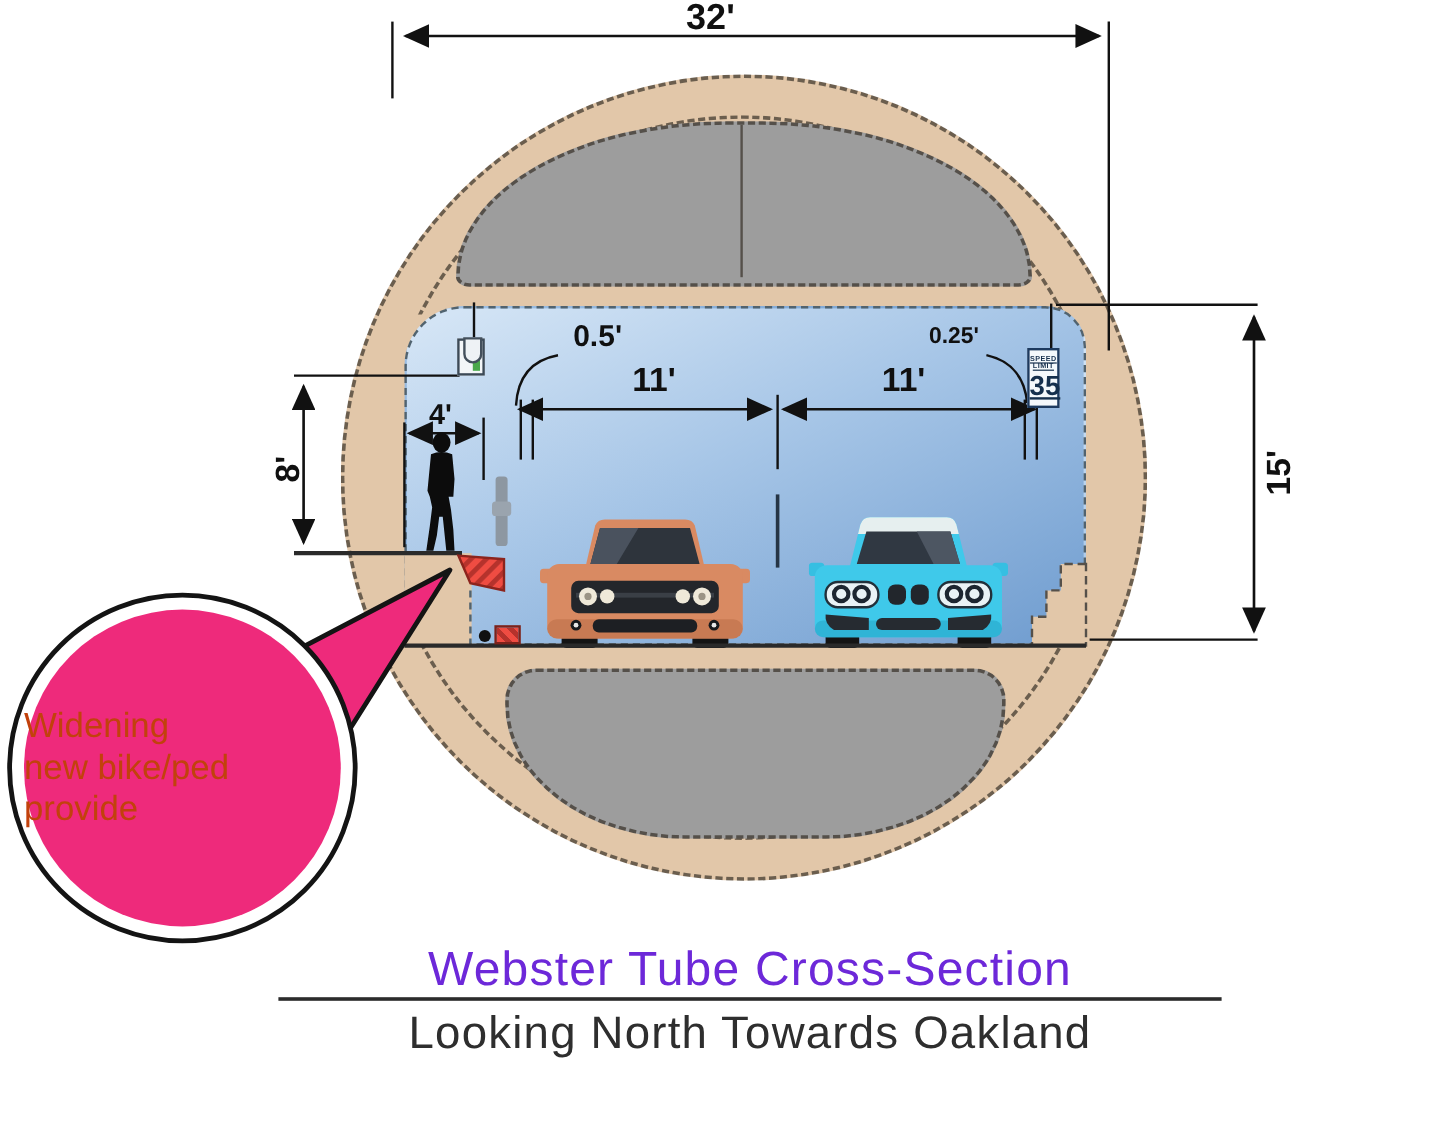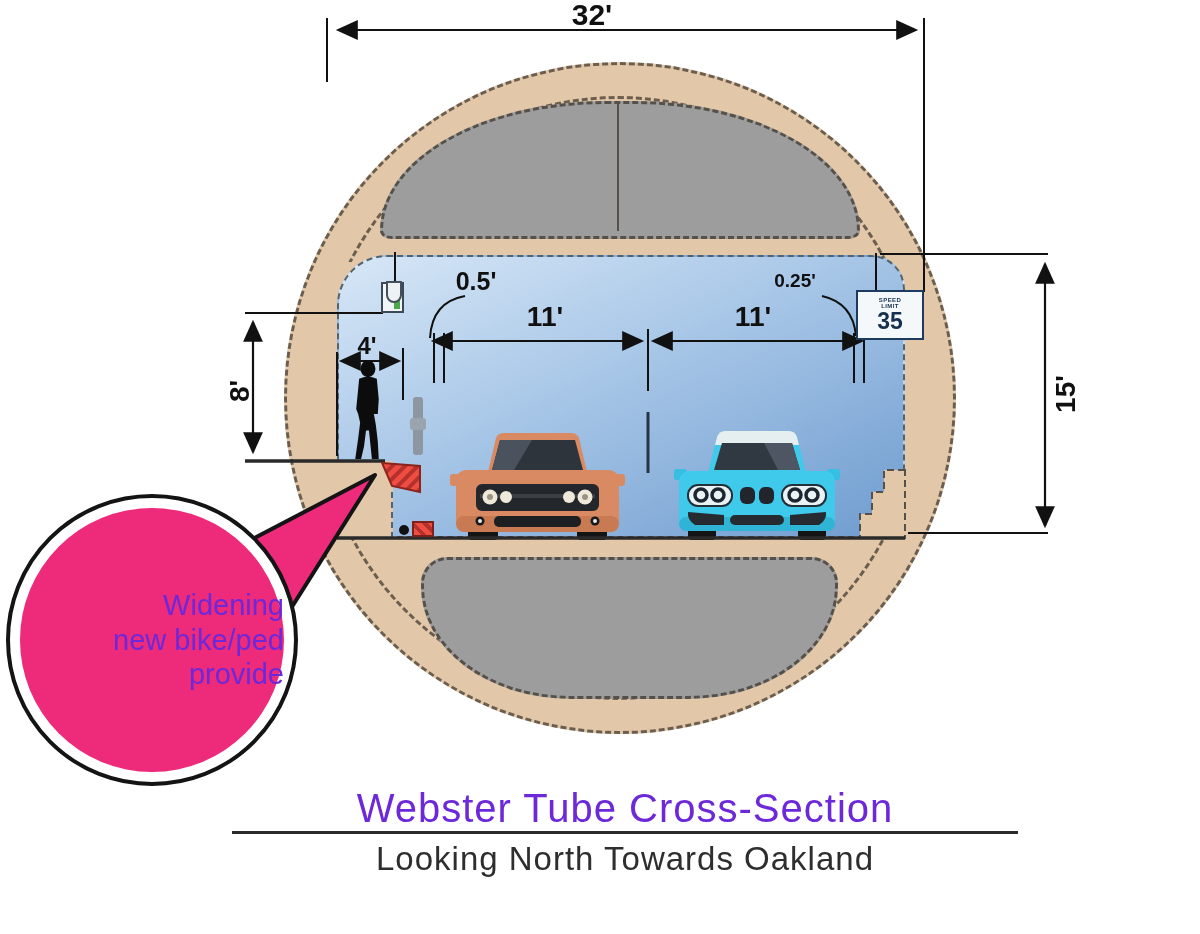--- a/index.html
+++ b/index.html
@@ -30,42 +30,42 @@
   .dim.rot{transform:translate(-50%,-50%) rotate(-90deg);}
   
   .signal-box{left:381px;top:282px;width:23px;height:31px;background:#f3f6f8;
        border:2px solid #3c4a57;box-sizing:border-box;}
   .signal-red{position:absolute;right:2px;top:2px;width:6px;height:10px;background:#e04038;}
   .signal-green{position:absolute;right:2px;bottom:2px;width:6px;height:10px;background:#4aa84a;}
   .lamp{left:386px;top:281px;width:16px;height:22px;background:#eef2f5;
        border:2px solid #44505c;box-sizing:border-box;border-radius:0 0 8px 8px;}
   .conduit{left:413px;top:397px;width:10px;height:58px;background:#8d97a1;border-radius:3px;}
   .conduit-bump{left:410px;top:418px;width:16px;height:12px;background:#9aa4ae;border-radius:3px;}
-  .speed-sign{left:856px;top:290px;width:68px;height:50px;background:#f4f8fb;
+  .speed-sign{left:856px;top:290px;width:27px;height:50px;background:#f4f8fb;
        border:2.5px solid #1d3a5f;box-sizing:border-box;text-align:center;color:#16304d;
-       display:flex;flex-direction:column;justify-content:center;line-height:1;}
+       display:flex;flex-direction:column;justify-content:center;line-height:1;text-decoration:underline;}
   .speed-sign .tiny{font-size:6px;font-weight:700;letter-spacing:.4px;}
   .speed-sign .num{font-size:23px;font-weight:700;margin-top:1px;}
   
   .hazard-square{left:412px;top:521px;width:22px;height:16px;
        background:repeating-linear-gradient(45deg,#ef4c42 0 5px,#b5322c 5px 9px);
        border:2px solid #7c221b;box-sizing:border-box;}
   .road-dot{left:399px;top:525px;width:10px;height:10px;border-radius:50%;background:#111;}
   
   .bubble-outline{left:6px;top:494px;width:292px;height:292px;border-radius:50%;
        background:#ffffff;border:4px solid #141414;box-sizing:border-box;}
   .bubble-fill{left:20px;top:508px;width:264px;height:264px;border-radius:50%;background:#ee2a7b;}
   .bubble-text{left:20px;top:508px;width:264px;height:264px;display:flex;flex-direction:column;
-       justify-content:center;align-items:flex-end;color:#6d28d9;font-size:29px;line-height:1.2;
+       justify-content:center;align-items:flex-start;color:#c2410c;font-size:29px;line-height:1.2;
        text-align:center;}
   
   .title{left:625px;top:786px;transform:translateX(-50%);font-size:40px;color:#6d28d9;
        letter-spacing:1px;white-space:nowrap;}
   .rule{left:232px;top:831px;width:786px;height:3px;background:#2b2b2b;}
-  .subtitle{left:625px;top:840px;transform:translateX(-50%);font-size:33px;color:#2e2e2e;
+  .subtitle{left:625px;top:840px;transform:translateX(-50%);font-size:38px;color:#2e2e2e;
        letter-spacing:1px;white-space:nowrap;text-align:center;}
   svg{display:block;}
 </style>
 </head>
 <body>
 
 <div id="canvas">
 
   <div class="abs ring"></div>
   <div class="abs bore top"></div>
@@ -196,21 +196,21 @@
   <div class="abs road-dot"></div>
 
   <svg class="abs" style="left:345px;top:360px;" width="44" height="102" viewBox="0 0 44 104">
     <g fill="#0c0c0c">
       <ellipse cx="23" cy="9" rx="7.6" ry="8.6"></ellipse>
       <path d="M14,19 Q23,15 32,19 L34,40 L33,55 L29,55 L31,66 L33,83 L34,101 L27,101 L24,72 L21,72 L19,88 L16,101 L10,101 L13,80 L15,64 L13,55 L11,50 Z"></path>
     </g>
   </svg>
 
   <div class="dim" style="left:592px;top:15px;font-size:30px;">32'</div>
-  <div class="dim" style="left:476px;top:281px;font-size:25px;">0.5'</div>
+  <div class="dim" style="left:498px;top:281px;font-size:25px;">0.5'</div>
   <div class="dim" style="left:545px;top:317px;font-size:28px;">11'</div>
   <div class="dim" style="left:753px;top:317px;font-size:28px;">11'</div>
   <div class="dim" style="left:795px;top:281px;font-size:19px;">0.25'</div>
   <div class="dim" style="left:367px;top:346px;font-size:24px;">4'</div>
   <div class="dim rot" style="left:240px;top:391px;font-size:28px;">8'</div>
   <div class="dim rot" style="left:1066px;top:394px;font-size:28px;">15'</div>
 
   <svg class="abs" style="left:235px;top:458px;z-index:9;" width="150" height="165">
     <polygon points="140,17 10,85 55,152" fill="#ee2a7b" stroke="#141414" stroke-width="4" stroke-linejoin="round"></polygon>
   </svg>

